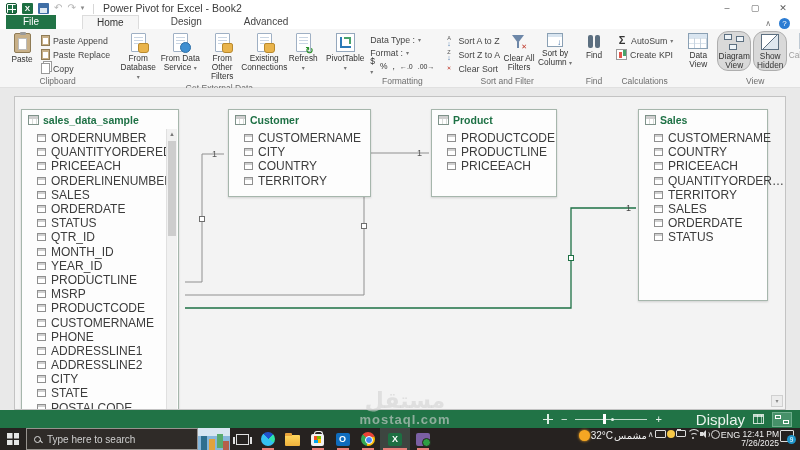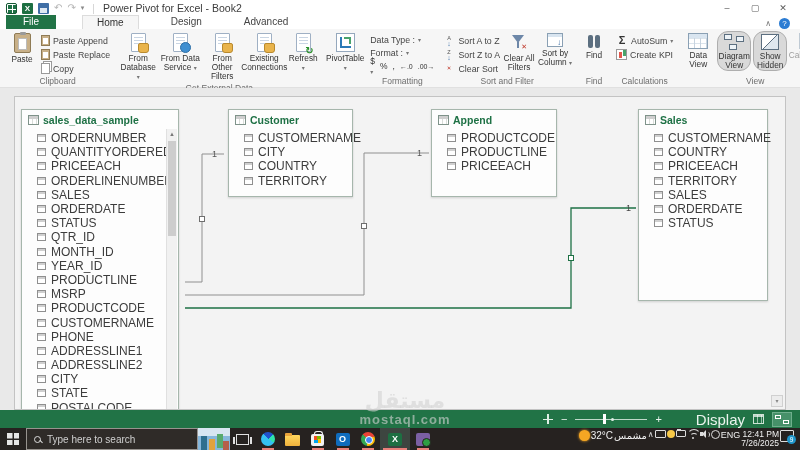--- a/index.html
+++ b/index.html
@@ -517,21 +517,21 @@
               <span class="fld-icon"></span>
               <span>POSTALCODE</span>
             </div>
         </div>
         <div class="tscroll">
           <div class="sarrow">▲</div>
           <div class="sthumb"></div>
         </div>
       </div>
 
-      <div class="dg-table" style="left:213px; top:12px; width:125px; height:88px;">
+      <div class="dg-table" style="left:213px; top:12px; width:143px; height:88px;">
         <div class="dg-title">
           <span class="tbl-icon"></span>
           <span>Customer</span>
         </div>
         <div class="dg-fields">
           <div class="dg-field">
               <span class="fld-icon"></span>
               <span>CUSTOMERNAME</span>
             </div>
           <div class="dg-field">
@@ -545,21 +545,21 @@
           <div class="dg-field">
               <span class="fld-icon"></span>
               <span>TERRITORY</span>
             </div>
         </div>
       </div>
 
       <div class="dg-table" style="left:416px; top:12px; width:126px; height:88px;">
         <div class="dg-title">
           <span class="tbl-icon"></span>
-          <span>Append</span>
+          <span>Product</span>
         </div>
         <div class="dg-fields">
           <div class="dg-field">
               <span class="fld-icon"></span>
               <span>PRODUCTCODE</span>
             </div>
           <div class="dg-field">
               <span class="fld-icon"></span>
               <span>PRODUCTLINE</span>
             </div>
@@ -580,20 +580,24 @@
               <span class="fld-icon"></span>
               <span>CUSTOMERNAME</span>
             </div>
           <div class="dg-field">
               <span class="fld-icon"></span>
               <span>COUNTRY</span>
             </div>
           <div class="dg-field">
               <span class="fld-icon"></span>
               <span>PRICEEACH</span>
+            </div>
+          <div class="dg-field">
+              <span class="fld-icon"></span>
+              <span>QUANTITYORDER…</span>
             </div>
           <div class="dg-field">
               <span class="fld-icon"></span>
               <span>TERRITORY</span>
             </div>
           <div class="dg-field">
               <span class="fld-icon"></span>
               <span>SALES</span>
             </div>
           <div class="dg-field">

